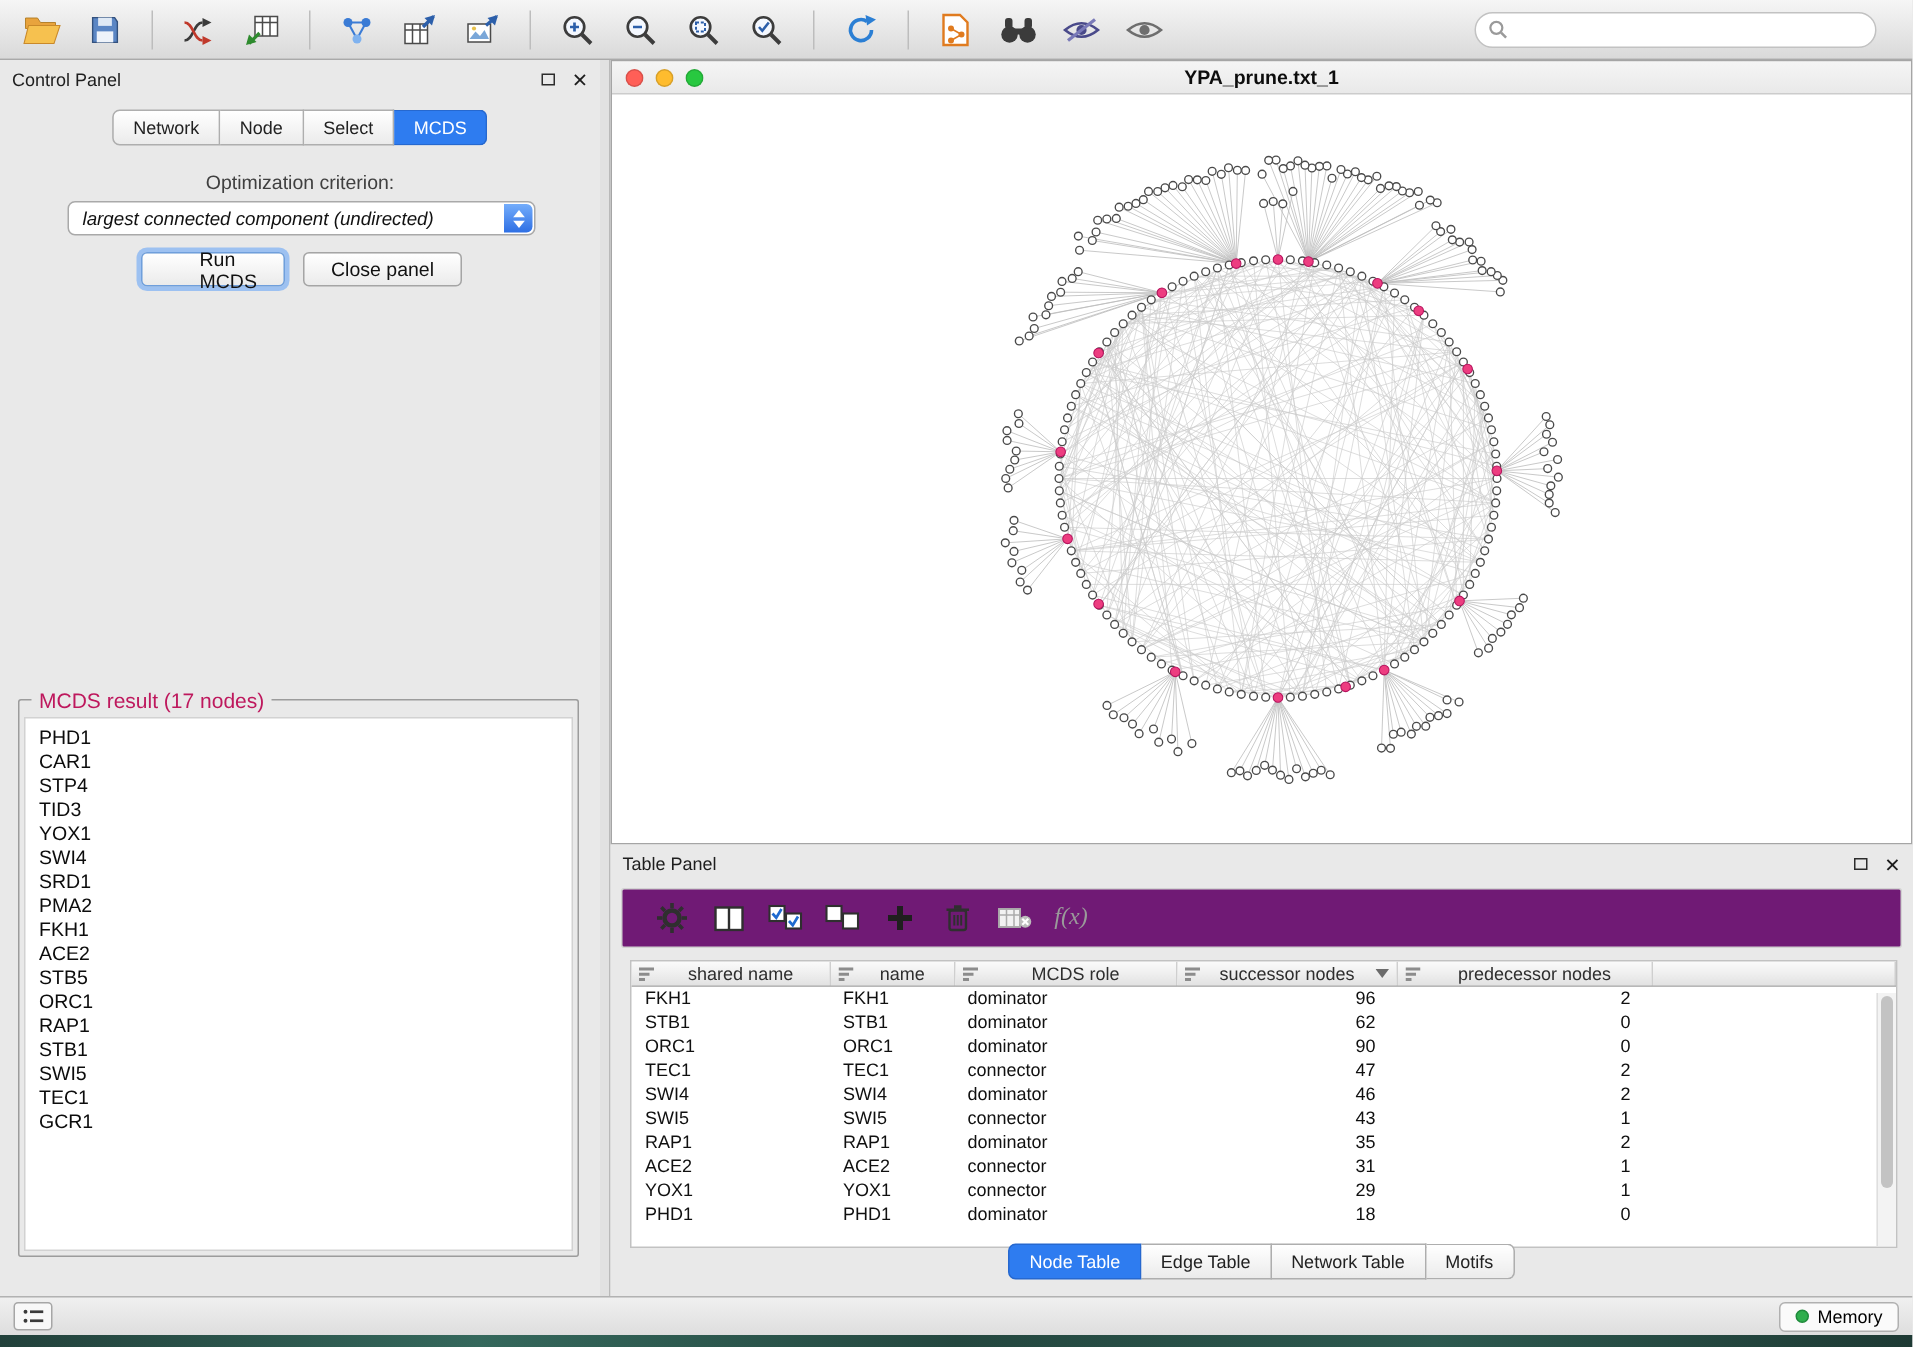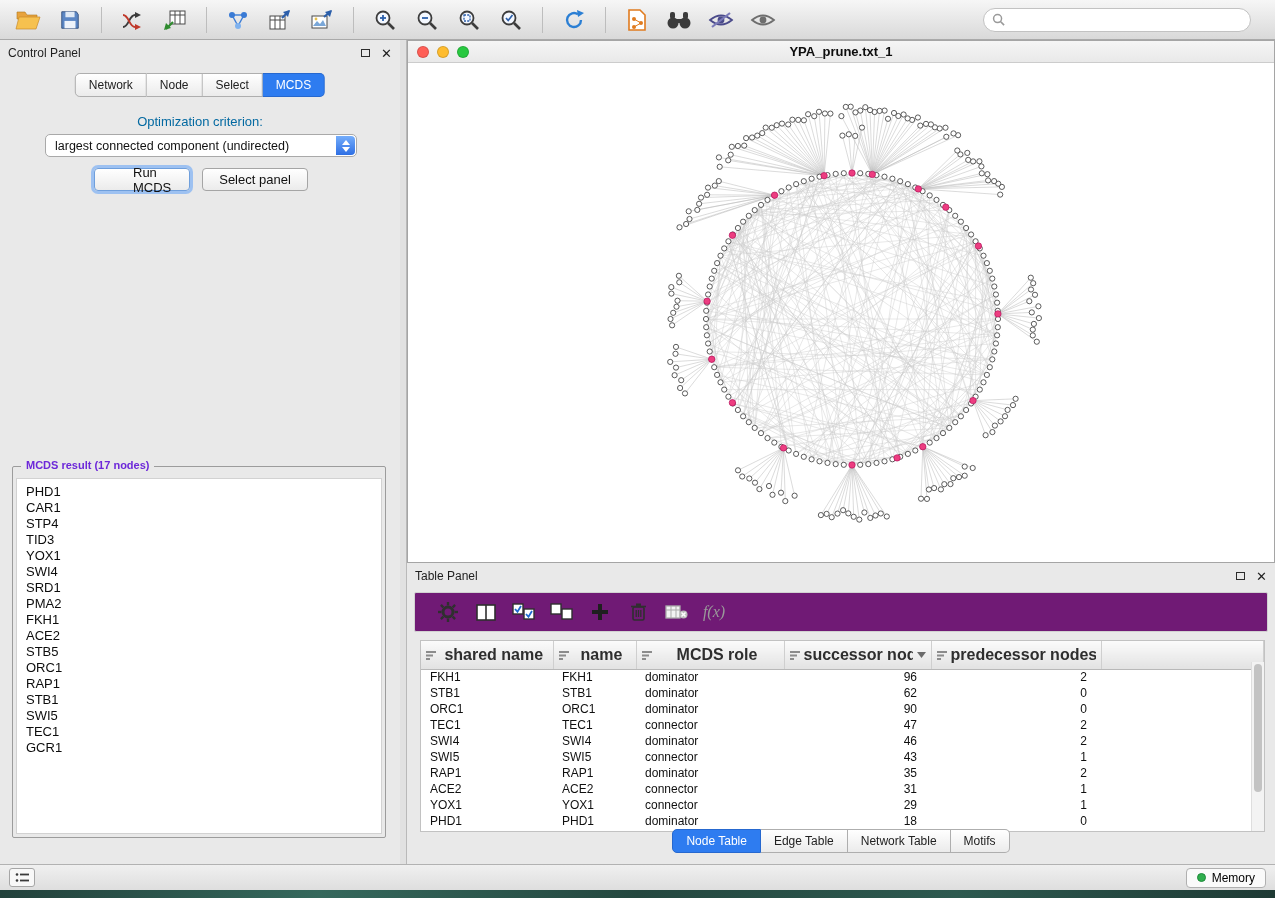--- a/index.html
+++ b/index.html
@@ -23,48 +23,48 @@
 .panel-title{font-size:12px;color:#1e1e1e;}
 .winbtns{margin-left:auto;display:flex;gap:11px;align-items:center;}
 .float-btn{width:9px;height:8px;border:1.5px solid #2c2c2c;display:inline-block;}
 .close-btn{font-size:13px;font-weight:bold;color:#1c1c1c;line-height:1;}
 .seg-row{display:flex;}
 #cp-tabs{position:absolute;left:50%;transform:translateX(-50%);top:33px;}
 .seg{padding:4px 13px;font-size:12px;background:linear-gradient(#ffffff,#ebebeb);border:1px solid #aeaeae;border-left:none;color:#222;white-space:nowrap;}
 .seg:first-child{border-left:1px solid #aeaeae;border-radius:5px 0 0 5px;}
 .seg:last-child{border-radius:0 5px 5px 0;}
 .seg.active{background:#2e7cf0;color:#fff;border-color:#2668cf;}
-#opt-label{position:absolute;top:74px;left:0;width:100%;text-align:center;font-size:13px;color:#0369a1;}
-#opt-select{position:absolute;top:94px;left:45px;width:312px;height:23px;background:#fff;border:1px solid #a9a9a9;border-radius:5px;display:flex;align-items:center;padding-left:9px;font-size:12.5px;color:#111;}
+#opt-label{position:absolute;top:74px;left:0;width:100%;text-align:center;font-size:13px;color:#404040;}
+#opt-select{position:absolute;top:94px;left:45px;width:312px;height:23px;background:#fff;border:1px solid #a9a9a9;border-radius:5px;display:flex;align-items:center;padding-left:9px;font-size:12.5px;color:#111;font-style:italic;}
 .combo-arrows{position:absolute;right:1px;top:1px;bottom:1px;width:19px;background:linear-gradient(#74adfb,#2e6fe4);border-radius:0 4px 4px 0;display:flex;flex-direction:column;align-items:center;justify-content:center;gap:2px;}
 .btn{background:linear-gradient(#ffffff,#ebebeb);border:1px solid #a5a5a5;border-radius:4px;font-size:13px;color:#111;display:flex;align-items:center;justify-content:center;}
 #run-btn{position:absolute;top:128px;left:94px;width:96px;height:23px;box-shadow:0 0 0 3px rgba(95,160,248,.55);border-color:#6f9fdc;padding-left:38px;}
 #close-panel-btn{position:absolute;top:128px;left:202px;width:106px;height:23px;}
 #mcds-group{position:absolute;left:12px;top:426px;width:374px;height:372px;border:1px solid #9c9c9c;border-radius:2px;}
-#mcds-legend{position:absolute;top:-8px;left:8px;background:#e9e9e9;padding:0 5px;font-size:11px;color:#6d28d9;font-weight:bold;}
+#mcds-legend{position:absolute;top:-8px;left:8px;background:#e9e9e9;padding:0 5px;font-size:14px;color:#be185d;}
 #mcds-list{position:absolute;left:3px;right:3px;top:11px;bottom:3px;background:#fff;border:1px solid #d2d2d2;overflow:hidden;padding:5px 9px;}
 .mcds-item{font-size:13px;line-height:16px;color:#0c0c0c;}
 
 
 #right{position:absolute;left:407px;top:0;right:0;height:100%;}
 #network-window{position:absolute;left:0;top:0;right:0;height:523px;background:#fff;border:1px solid #a5a5a5;}
 #net-titlebar{height:22px;background:linear-gradient(#f5f5f5,#e9e9e9);border-bottom:1px solid #cccccc;display:flex;align-items:center;padding:0 9px;position:relative;}
 .tl{width:12px;height:12px;border-radius:50%;margin-right:8px;border:1px solid rgba(0,0,0,.15);}
 #net-title{position:absolute;left:0;right:0;text-align:center;font-size:13px;font-weight:bold;color:#0d0d0d;pointer-events:none;}
 #network-canvas{width:866px;height:499px;background:#fff;}
 #network-svg{display:block;width:866px;height:499px;}
 
 
 #table-panel{position:absolute;left:0;top:523px;right:0;bottom:0;background:#e9e9e9;}
 #tp-toolbar{position:absolute;left:7px;right:7px;top:29px;height:40px;background:#701a75;border:1px solid #d2d2d2;border-radius:2px;display:flex;align-items:center;padding:0 14px;gap:0;}
 .tp-ic{width:38px;height:30px;display:flex;align-items:center;justify-content:center;}
 .fx{font-family:"Liberation Serif","DejaVu Serif",serif;font-style:italic;font-size:16px;color:#9a9a9a;}
 #table-wrap{position:absolute;left:13px;right:10px;top:77px;bottom:32px;background:#fff;border:1px solid #c2c2c2;overflow:hidden;}
 #node-table{border-collapse:collapse;width:100%;table-layout:fixed;}
-#node-table thead th{height:28px;background:linear-gradient(#fbfbfb,#e2e2e2);border-right:1px solid #cfcfcf;border-bottom:1px solid #b8b8b8;font-weight:bold;font-size:16px;color:#2e2e2e;overflow:hidden;}
+#node-table thead th{height:16px;background:linear-gradient(#fbfbfb,#e2e2e2);border-right:1px solid #cfcfcf;border-bottom:1px solid #b8b8b8;font-weight:normal;font-size:12px;color:#2e2e2e;overflow:hidden;}
 .th-in{display:flex;align-items:center;padding:0 5px;gap:4px;}
 .th-label{flex:1;text-align:center;white-space:nowrap;overflow:hidden;}
 #node-table td{height:16px;font-size:12px;color:#101010;padding-left:9px;white-space:nowrap;overflow:hidden;}
 #node-table td.num{text-align:right;padding-right:14px;padding-left:0;}
 #tbl-scrollbar{position:absolute;top:21px;right:0;bottom:0;width:13px;background:#f3f3f3;border-left:1px solid #dedede;}
 #tbl-thumb{position:absolute;top:2px;left:2px;width:8px;height:128px;background:#c3c3c3;border-radius:4px;}
 #tp-tabs{position:absolute;left:0;right:0;bottom:11px;display:flex;justify-content:center;}
 
 
 #statusbar{position:absolute;left:0;top:864px;right:0;height:26px;background:linear-gradient(#f0f0f0,#dedede);border-top:1px solid #b2b2b2;display:flex;align-items:center;padding:0 9px;}
@@ -242,21 +242,21 @@
         <span class="combo-arrows">
           <svg width="8" height="5" viewBox="0 0 8 5">
               <polygon points="4,0 8,5 0,5" fill="#fff"></polygon>
             </svg>
           <svg width="8" height="5" viewBox="0 0 8 5">
               <polygon points="0,0 8,0 4,5" fill="#fff"></polygon>
             </svg>
         </span>
       </div>
       <div id="run-btn" class="btn">Run MCDS</div>
-      <div id="close-panel-btn" class="btn">Select panel</div>
+      <div id="close-panel-btn" class="btn">Close panel</div>
       <div id="mcds-group">
         <div id="mcds-legend">MCDS result (17 nodes)</div>
         <div id="mcds-list">
             <div class="mcds-item">PHD1</div>
             <div class="mcds-item">CAR1</div>
             <div class="mcds-item">STP4</div>
             <div class="mcds-item">TID3</div>
             <div class="mcds-item">YOX1</div>
             <div class="mcds-item">SWI4</div>
             <div class="mcds-item">SRD1</div>

